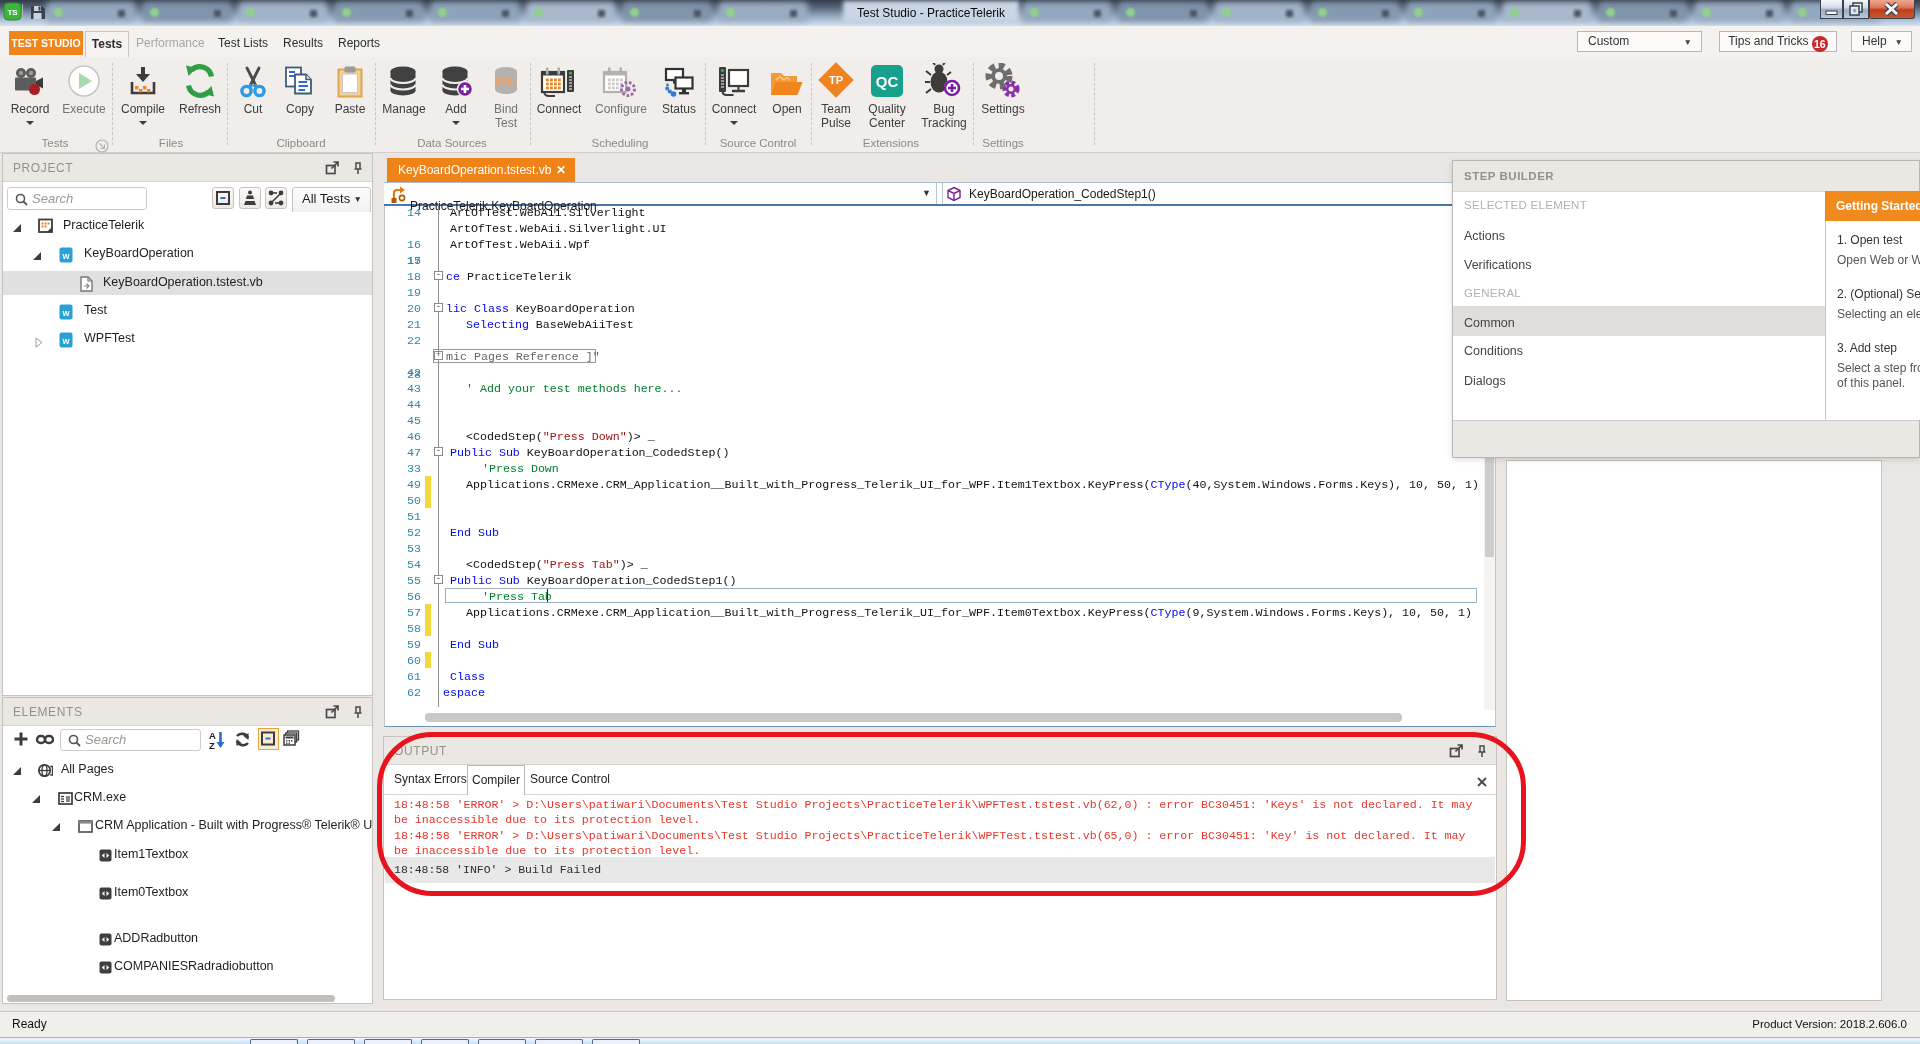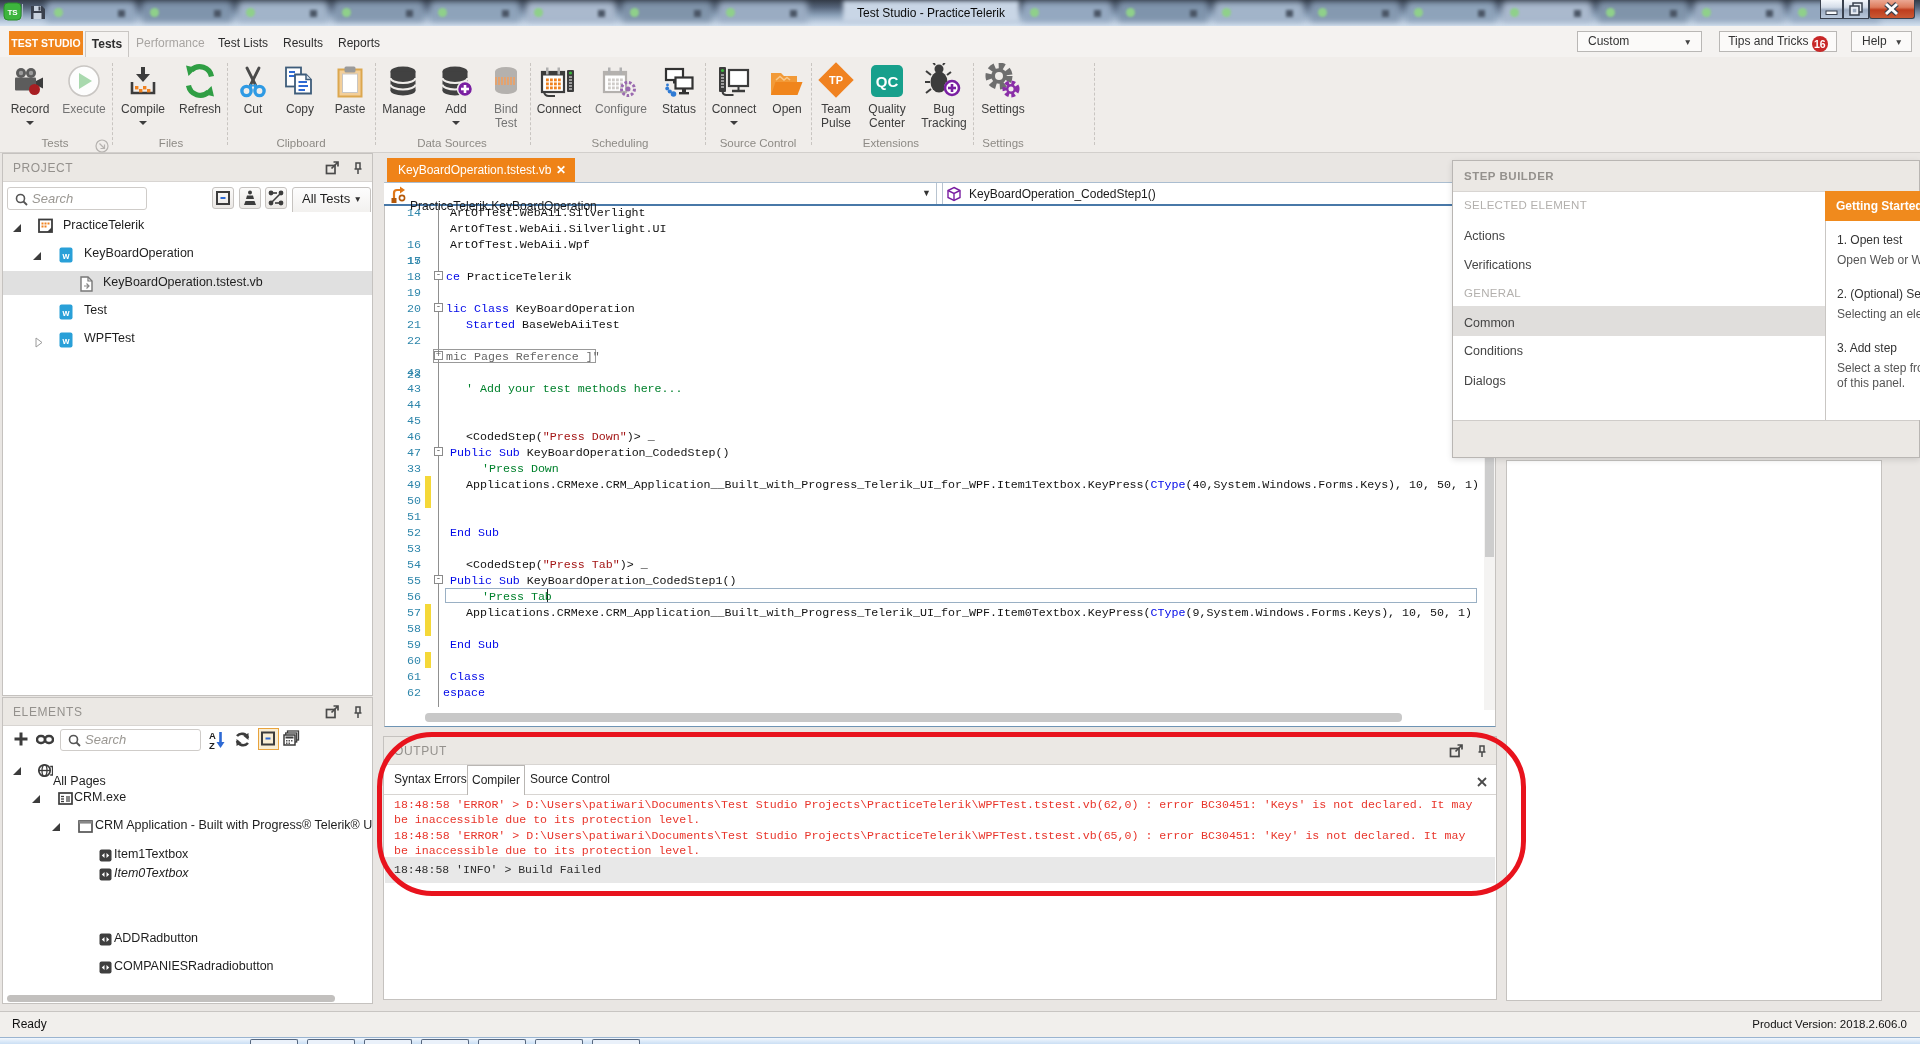--- a/index.html
+++ b/index.html
@@ -659,21 +659,21 @@
 <div class="trow" style="top:2.0px;height:28px;">
         <svg class="abs" style="left:10px;top:8px;" width="10" height="10">
           <polygon points="8,1 8,9 0,9" fill="#3c3c3c"></polygon>
         </svg>
         <svg class="abs" style="left:35px;top:5px;" width="15" height="15">
           <circle cx="6.5" cy="7.5" r="5.7" fill="none" stroke="#3c3c3c" stroke-width="1.7"></circle>
           <ellipse cx="6.5" cy="7.5" rx="2.5" ry="5.7" fill="none" stroke="#3c3c3c" stroke-width="1.3"></ellipse>
           <line x1="1" y1="7.5" x2="12" y2="7.5" stroke="#3c3c3c" stroke-width="1.3"></line>
           <path d="M12.2 3.5 h2.3 v8.5 h-2.3" fill="none" stroke="#3c3c3c" stroke-width="1.3"></path>
         </svg>
-        <span class="tlabel" style="left:50px;top:16px;">All Pages</span>
+        <span class="tlabel" style="left:50px;top:4px;padding-left:8px;">All Pages</span>
       </div>
 <div class="trow" style="top:30.2px;height:28px;">
         <svg class="abs" style="left:29px;top:8px;" width="10" height="10">
           <polygon points="8,1 8,9 0,9" fill="#3c3c3c"></polygon>
         </svg>
         <svg class="abs" style="left:55px;top:6px;" width="15" height="13">
           <rect x="1" y="1" width="13" height="11" fill="#fff" stroke="#3c3c3c" stroke-width="1.7"></rect>
           <g stroke="#3c3c3c" stroke-width="1.3">
             <line x1="3" y1="4.5" x2="6" y2="4.5"></line>
             <line x1="3" y1="7" x2="6" y2="7"></line>
@@ -694,21 +694,21 @@
         <span class="tlabel" style="left:92px;top:4px;">CRM Application - Built with Progress® Telerik® UI f</span>
       </div>
 <div class="trow" style="top:86.6px;height:28px;">
         <svg class="abs" style="left:96px;top:6px;" width="13" height="13">
           <rect x="0.5" y="0.5" width="12" height="12" rx="2" fill="#3f3f3f"></rect>
           <polygon points="5.5,4 2.8,6.5 5.5,9" fill="#fff"></polygon>
           <polygon points="7.5,4 10.2,6.5 7.5,9" fill="#fff"></polygon>
         </svg>
         <span class="tlabel" style="left:111px;top:4px;">Item1Textbox</span>
       </div>
-<div class="trow" style="top:106px;height:28px;font-style:italic;">
+<div class="trow" style="top:125px;height:28px;">
         <svg class="abs" style="left:96px;top:6px;" width="13" height="13">
           <rect x="0.5" y="0.5" width="12" height="12" rx="2" fill="#3f3f3f"></rect>
           <polygon points="5.5,4 2.8,6.5 5.5,9" fill="#fff"></polygon>
           <polygon points="7.5,4 10.2,6.5 7.5,9" fill="#fff"></polygon>
         </svg>
         <span class="tlabel" style="left:111px;top:4px;">Item0Textbox</span>
       </div>
 <div class="trow" style="top:171.2px;height:28px;">
         <svg class="abs" style="left:96px;top:6px;" width="13" height="13">
           <rect x="0.5" y="0.5" width="12" height="12" rx="2" fill="#3f3f3f"></rect>
@@ -763,21 +763,21 @@
 <div class="cl" style="left:66px;top:33px;">ArtOfTest.WebAii.Wpf</div>
 <div class="lnum" style="top:49px;">17</div>
 <div class="lnum" style="top:65px;">18</div>
 <div class="fbox" style="left:50px;top:67px;">-</div>
 <div class="cl" style="left:62px;top:65px;"><span class="kw">ce</span> PracticeTelerik</div>
 <div class="lnum" style="top:81px;">19</div>
 <div class="lnum" style="top:97px;">20</div>
 <div class="fbox" style="left:50px;top:99px;">-</div>
 <div class="cl" style="left:62px;top:97px;"><span class="kw">lic Class</span> KeyBoardOperation</div>
 <div class="lnum" style="top:113px;">21</div>
-<div class="cl" style="left:82px;top:113px;"><span class="kw">Started</span> BaseWebAiiTest</div>
+<div class="cl" style="left:82px;top:113px;"><span class="kw">Selecting</span> BaseWebAiiTest</div>
 <div class="lnum" style="top:129px;">22</div>
 <div class="lnum" style="top:163px;">23</div>
 <div class="fbox" style="left:50px;top:147px;">+</div>
 <div style="position:absolute;left:49px;top:145px;width:163px;height:13.5px;border:1px solid #999;"></div>
 <div class="cl" style="left:62px;top:145px;color:#666;">mic Pages Reference ]"</div>
 <div class="lnum" style="top:161px;">42</div>
 <div class="lnum" style="top:177px;">43</div>
 <div class="cl" style="left:82px;top:177px;"><span class="cm">' Add your test methods here...</span></div>
 <div class="lnum" style="top:193px;">44</div>
 <div class="lnum" style="top:209px;">45</div>

